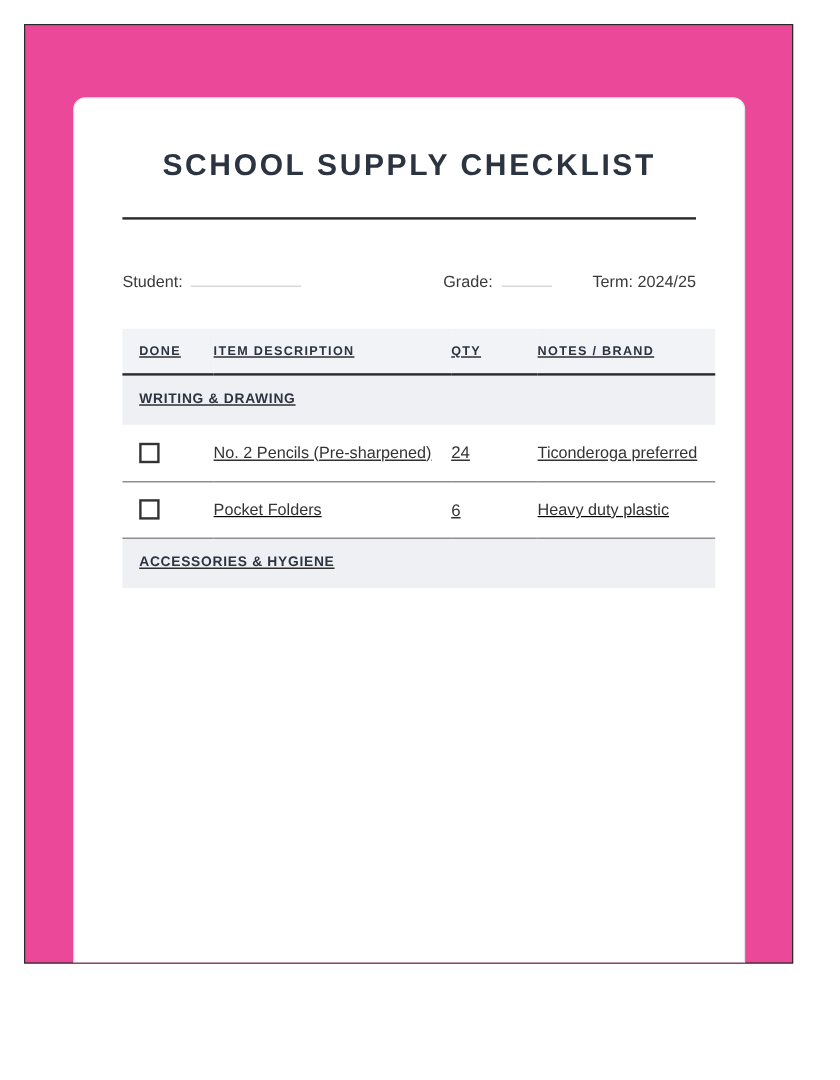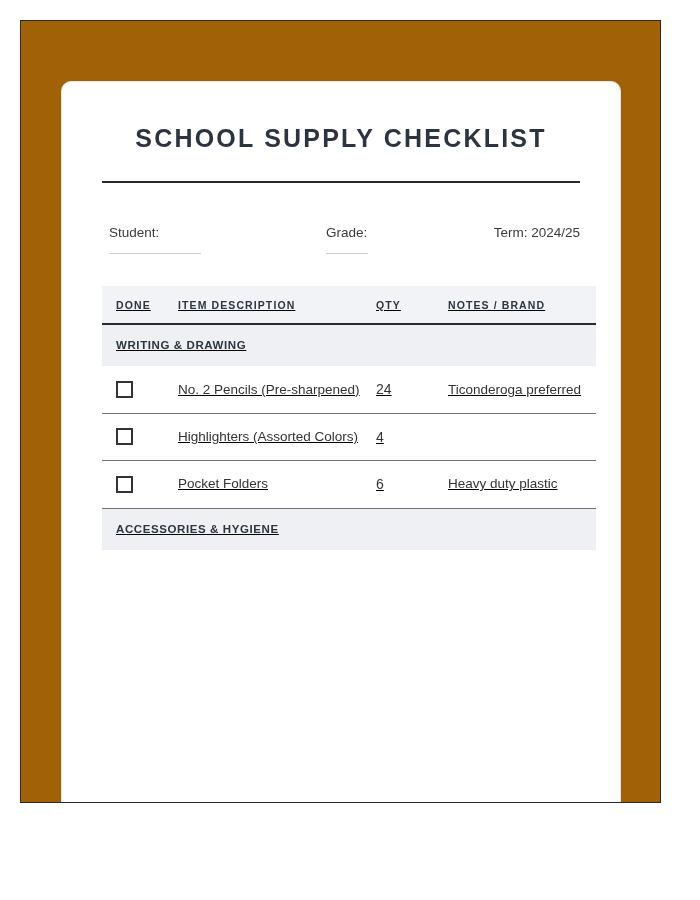--- a/index.html
+++ b/index.html
@@ -14,21 +14,21 @@
 
   
   .page-frame {
     position: absolute;
     left: 20px;
     top: 20px;
     width: 641px;
     height: 783px;
     border: 1px solid #2a2a2a;
     box-sizing: border-box;
-    background: #a16207;
+    background: #ec4899;
     overflow: hidden;
   }
 
   
   .doc-card {
     position: absolute;
     left: 40px;
     top: 60px;
     width: 560px;
     height: 820px;
@@ -66,21 +66,20 @@
     display: flex;
     align-items: baseline;
     margin-top: 42px;
     font-size: 13.5px;
     color: #3a3a3a;
   }
   .meta-field {
     display: flex;
     align-items: baseline;
     white-space: nowrap;
-    flex-direction: column;
   }
   .meta-label { color: #3a3a3a; }
   .meta-blank {
     display: inline-block;
     border-bottom: 1px solid #cfcfcf;
     height: 13px;
     margin-left: 7px;
   }
   .meta-blank.student { width: 92px; }
   .meta-blank.grade { width: 42px; }
@@ -187,28 +186,20 @@
           <tr>
             <td class="cell-done">
               <span class="checkbox"></span>
             </td>
             <td class="cell-desc">No. 2 Pencils (Pre-sharpened)</td>
             <td class="cell-qty">24</td>
             <td class="cell-notes">Ticonderoga preferred</td>
           </tr>
 
 
-          <tr>
-            <td class="cell-done">
-              <span class="checkbox"></span>
-            </td>
-            <td class="cell-desc">Highlighters (Assorted Colors)</td>
-            <td class="cell-qty">4</td>
-            <td class="cell-notes"></td>
-          </tr>
 
 
 
 
           <tr>
             <td class="cell-done">
               <span class="checkbox"></span>
             </td>
             <td class="cell-desc">Pocket Folders</td>
             <td class="cell-qty">6</td>

